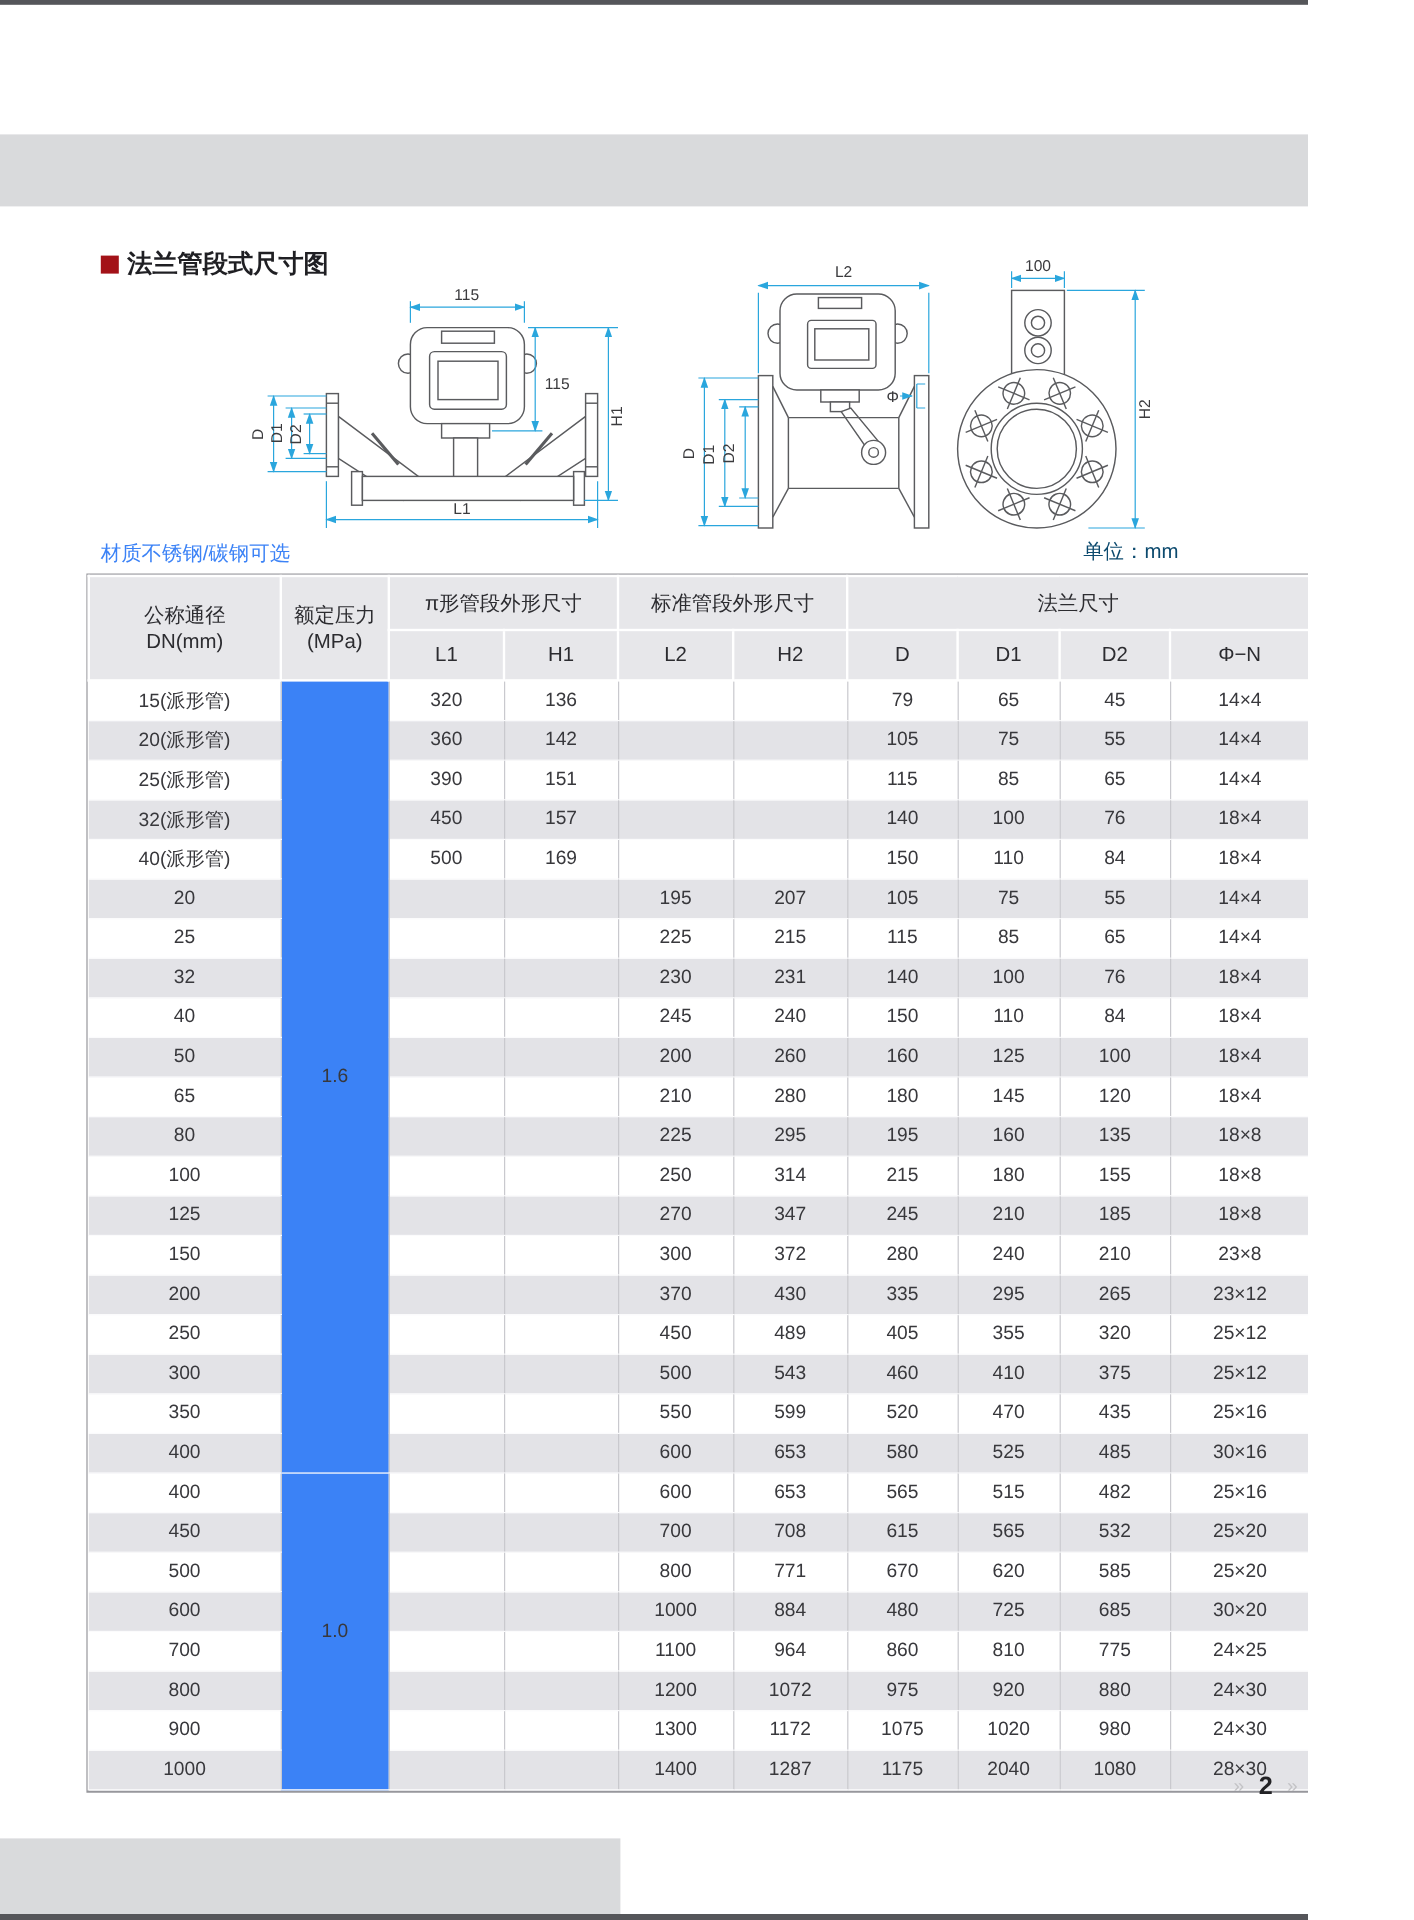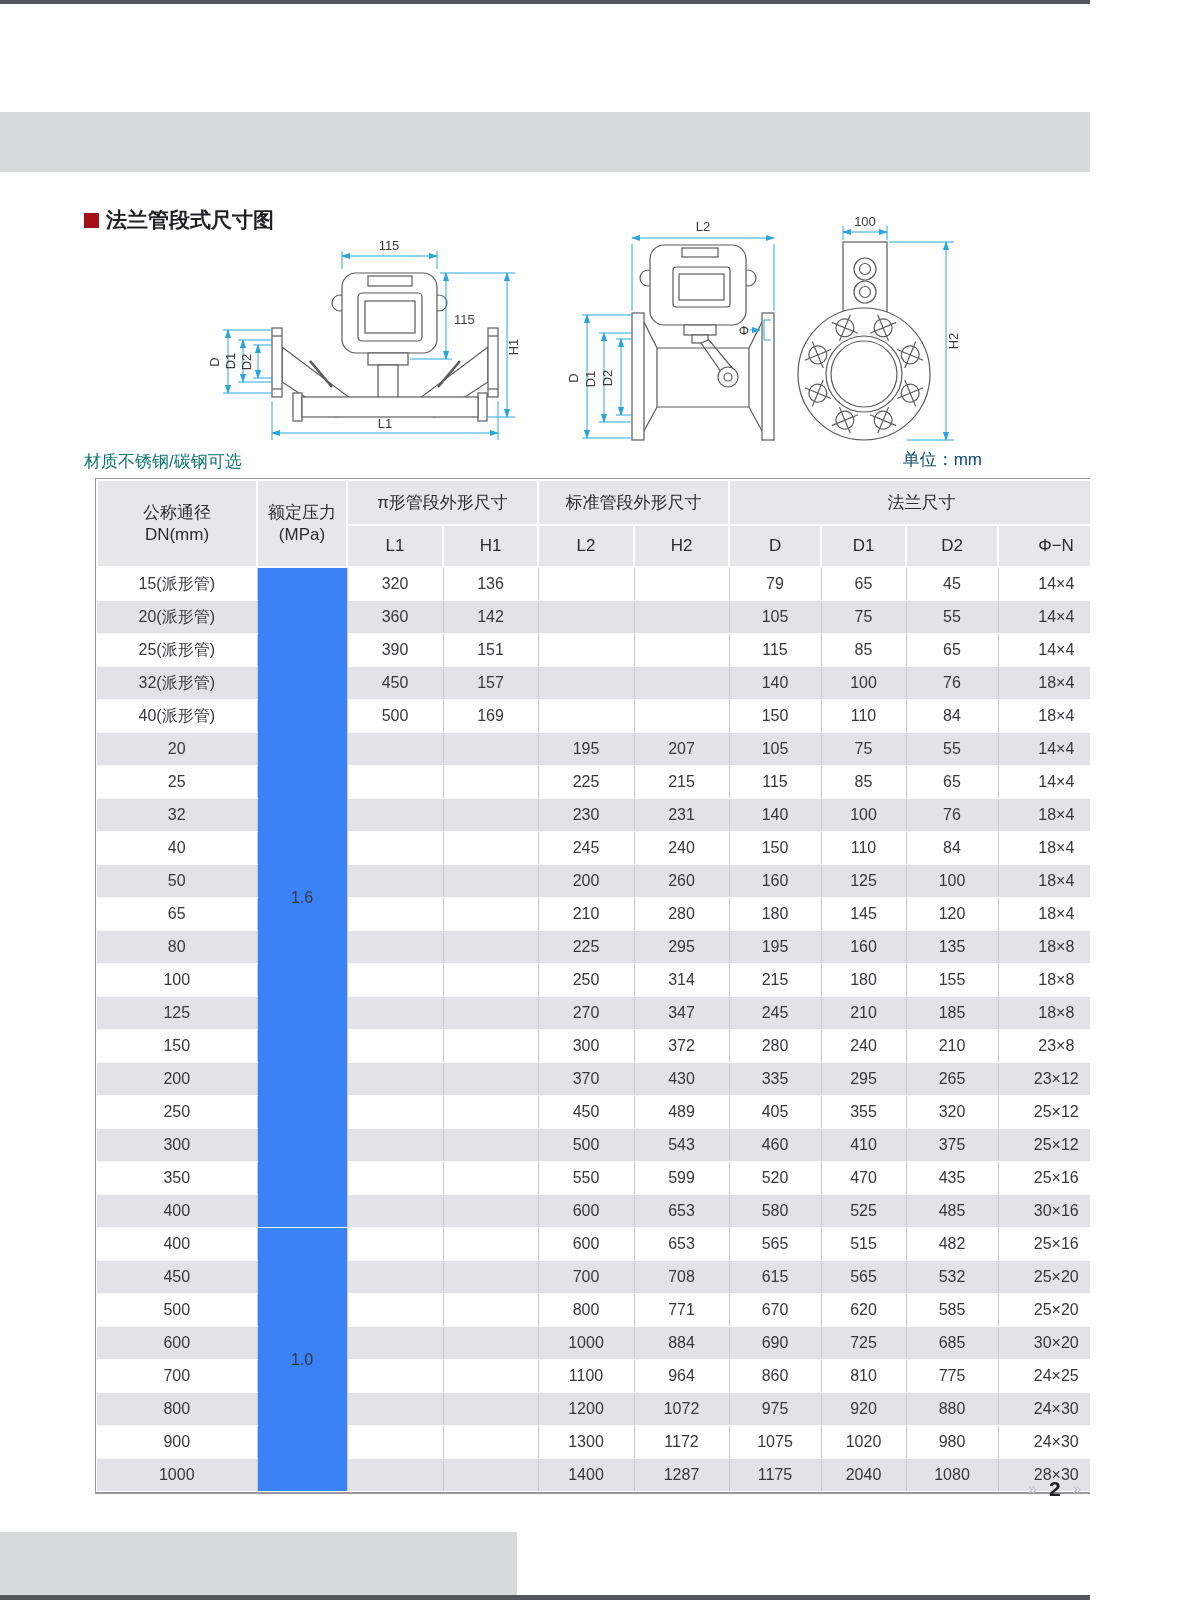--- a/index.html
+++ b/index.html
@@ -10,31 +10,31 @@
   .top-rule   { position:absolute; left:0; top:0; width:100%; height:4px; background:#55565a; }
   .header-band{ position:absolute; left:0; top:112px; width:100%; height:60px; background:#d9dadc; }
   .right-edge { position:absolute; left:1174px; top:0; width:2px; height:100%; background:#b4b4b8; }
   .bottom-block{ position:absolute; left:0; top:1532px; width:517px; height:63px; background:#d9dadc; }
   .bottom-rule{ position:absolute; left:0; top:1595px; width:100%; height:5px; background:#55565a; }
 
   .title { position:absolute; left:84px; top:206px; display:flex; align-items:center; gap:7px;
            font-size:21px; font-weight:bold; color:#1f1f23; }
   .title .bullet { width:15px; height:15px; background:#a31218; flex:0 0 auto; }
 
-  .material-note { position:absolute; left:84px; top:450px; font-size:17px; color:#0f766e; }
+  .material-note { position:absolute; left:84px; top:450px; font-size:17px; color:#3b82f6; }
   .unit-note     { position:absolute; right:108px; top:448px; font-size:17px; color:#0c4a6e; }
 
   .drawing { position:absolute; }
   .outline   { stroke:#5a5b5e; stroke-width:1.2; fill:#fff; }
   .outline-n { stroke:#5a5b5e; stroke-width:1.2; fill:none; }
   .weld      { stroke:#5a5b5e; stroke-width:2.6; }
   .dim, .ext { stroke:#2aa6dd; stroke-width:1; fill:none; }
   .dimtxt  { fill:#3b3b3e; font-size:13px; }
 
-  .table-wrap { position:absolute; left:95px; top:478px; width:1017px;
+  .table-wrap { position:absolute; left:72px; top:478px; width:1017px;
                 border:1px solid #97979c; border-bottom-width:2px; background:#fff; }
   table { width:100%; border-collapse:collapse; table-layout:fixed; }
   thead th { background:#e7e7ea; font-weight:normal; font-size:17px; color:#2c2c30;
              border:2px solid #fff; text-align:center; line-height:22px; }
   thead tr:first-child th { height:41px; }
   thead tr:last-child th  { height:38px; }
   tbody td { height:32px; padding:0; text-align:center; font-size:16px; color:#38383c;
              border-right:1px solid #c9c9ce; border-bottom:1px solid #fbfbfc; background:#fff; }
   tbody td:last-child { border-right:none; }
   tbody tr:nth-child(even) td { background:#e3e3e7; }
@@ -548,21 +548,21 @@
             <td>620</td>
             <td>585</td>
             <td>25×20</td>
           </tr>
           <tr>
             <td>600</td>
             <td></td>
             <td></td>
             <td>1000</td>
             <td>884</td>
-            <td>690</td>
+            <td>480</td>
             <td>725</td>
             <td>685</td>
             <td>30×20</td>
           </tr>
           <tr>
             <td>700</td>
             <td></td>
             <td></td>
             <td>1100</td>
             <td>964</td>

